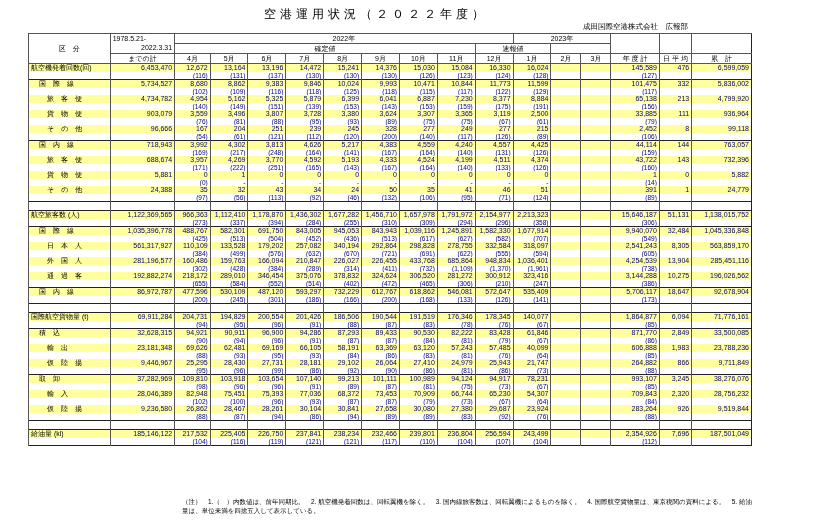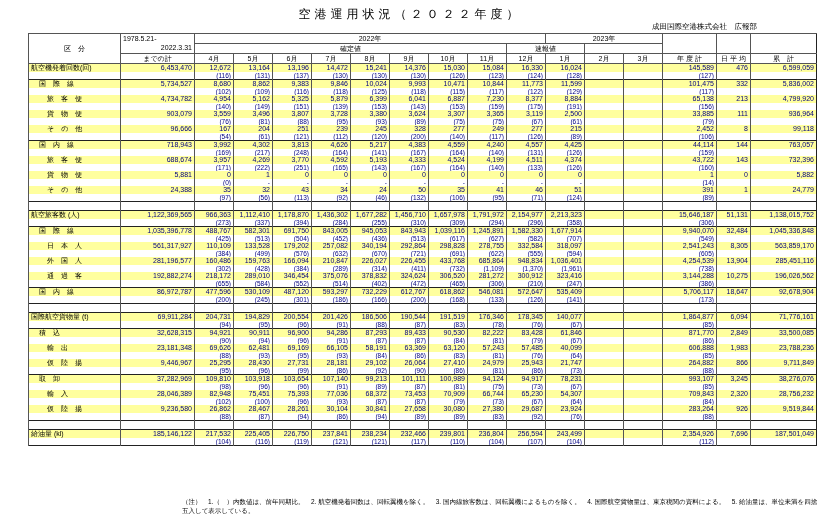--- a/index.html
+++ b/index.html
@@ -1,17 +1,17 @@
 <!DOCTYPE html>
 <html><head>
 <meta charset="utf-8">
 <style>
   html,body{margin:0;padding:0;background:#fff;}
   body{font-family:"Liberation Sans","DejaVu Sans",sans-serif;color:#000;}
-  #page{position:relative;width:821px;height:521px;background:#fff;overflow:hidden;}
+  #page{position:relative;width:752px;height:521px;background:#fff;overflow:hidden;}
   #title{position:absolute;top:6px;left:0;width:100%;text-align:center;
          font-size:12px;letter-spacing:4px;color:#000;}
   #credit{position:absolute;top:22px;right:64px;font-size:7.5px;color:#000;}
   table{position:absolute;top:33px;left:28px;border-collapse:collapse;table-layout:fixed;
         border:1px solid #222;}
   col.c-label{width:92px;} col.c-cum{width:74px;} col.c-m{width:39px;}
   col.c-year{width:54px;} col.c-day{width:34px;} col.c-tot{width:66px;}
   td,th{border-left:1px solid #555;overflow:hidden;white-space:nowrap;
         font-weight:normal;padding:0 2px;}
   thead th{font-size:7px;line-height:9px;height:9px;text-align:center;

